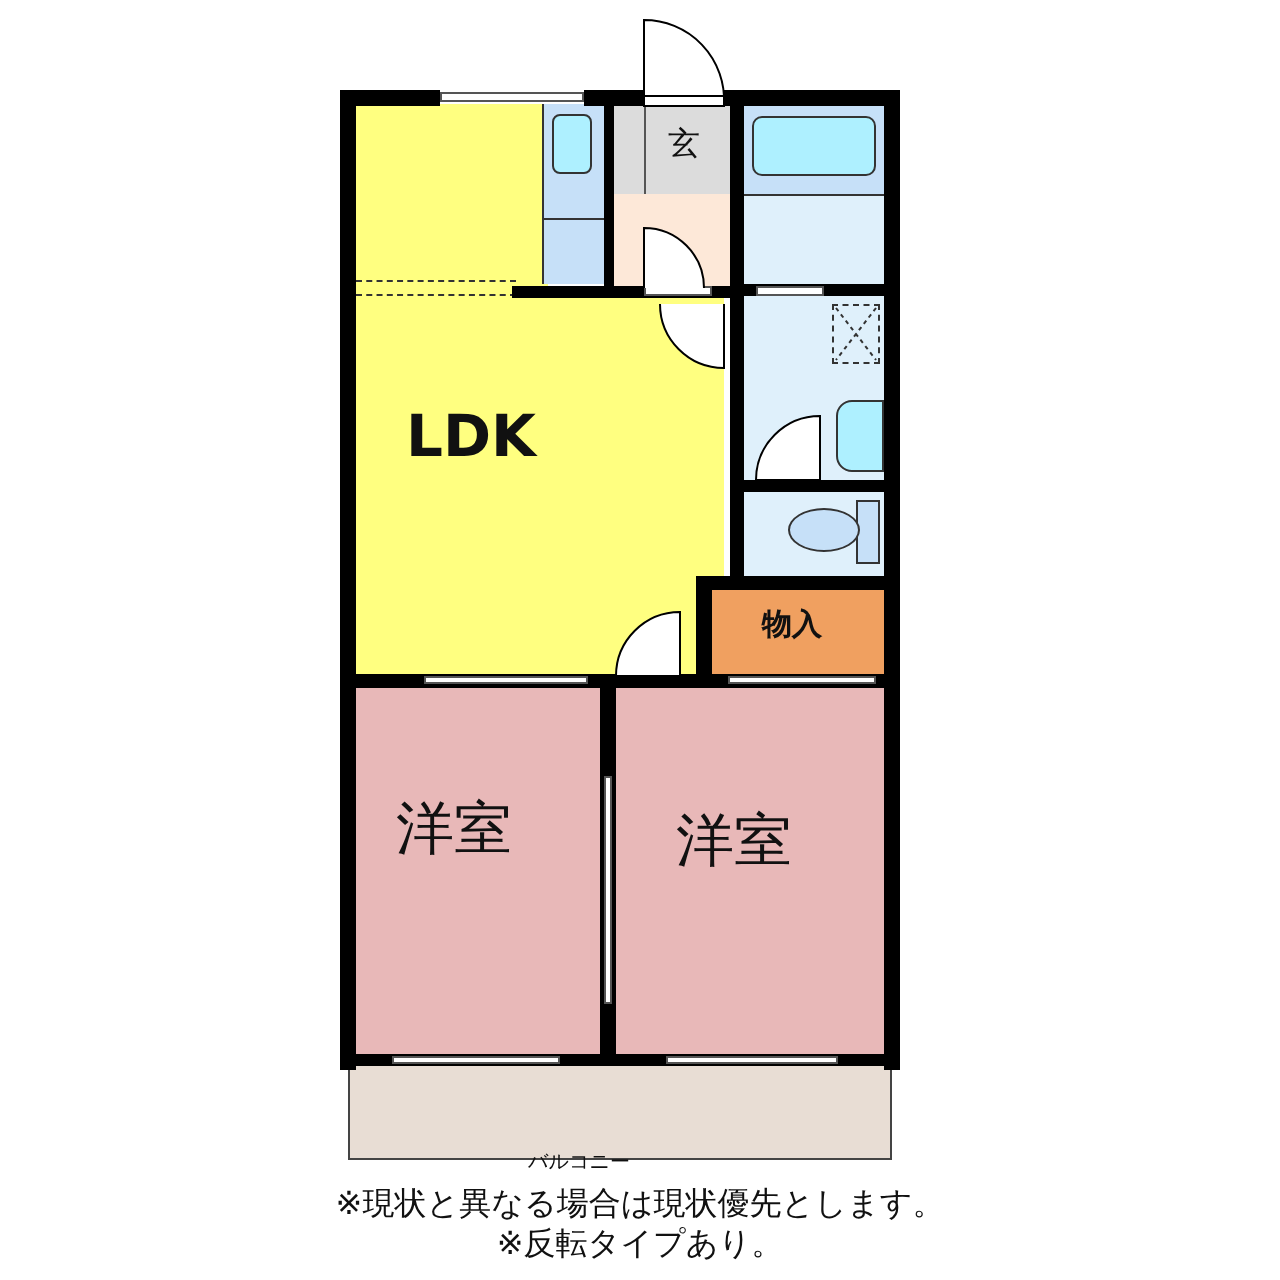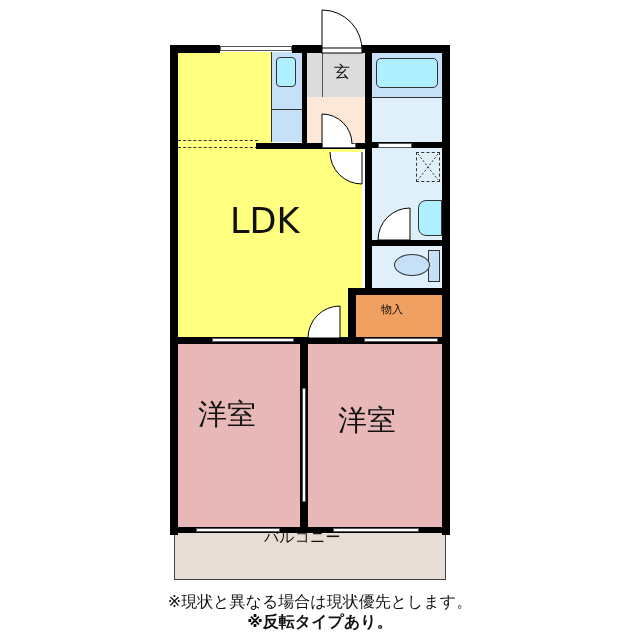--- a/index.html
+++ b/index.html
@@ -42,27 +42,27 @@
   <svg class="abs" style="left:416px;top:152px;" width="24" height="30">
       <path d="M2 2 L22 28 M22 2 L2 28" stroke="#333" stroke-dasharray="2,2"></path>
     </svg>
   <div class="abs" style="left:418px;top:200px;width:24px;height:36px;background:#aef0ff;border:1px solid #333;border-radius:8px 0 0 8px;"></div>
 
   <div class="abs" style="left:372px;top:245px;width:70px;height:43px;background:#dff0fb;"></div>
   <div class="abs" style="left:428px;top:250px;width:12px;height:32px;background:#c6e0f8;border:1px solid #333;"></div>
   <div class="abs" style="left:394px;top:254px;width:36px;height:22px;background:#c6e0f8;border:1px solid #333;border-radius:50%;"></div>
 
   <div class="abs" style="left:356px;top:295px;width:86px;height:42px;background:#f0a060;"></div>
-  <div class="label" style="left:381px;top:304px;font-size:11px;">物入</div>
+  <div class="label" style="left:381px;top:304px;font-size:15px;font-weight:bold;">物入</div>
 
   <div class="abs" style="left:178px;top:344px;width:122px;height:186px;background:#e8b8b8;"></div>
   <div class="abs" style="left:308px;top:344px;width:134px;height:186px;background:#e8b8b8;"></div>
 
   <div class="abs" style="left:174px;top:532px;width:272px;height:48px;background:#e8ddd4;border:1px solid #444;"></div>
-  <div class="label" style="left:264px;top:529px;font-size:15px;">バルコニー</div>
+  <div class="label" style="left:264px;top:576px;font-size:10px;">バルコニー</div>
 
   <div class="wall" style="left:170px;top:45px;width:50px;height:8px;"></div>
   <div class="wall" style="left:292px;top:45px;width:30px;height:8px;"></div>
   <div class="wall" style="left:362px;top:45px;width:88px;height:8px;"></div>
   <div class="wall" style="left:170px;top:45px;width:8px;height:490px;"></div>
   <div class="wall" style="left:442px;top:45px;width:8px;height:490px;"></div>
   <div class="wall" style="left:170px;top:527px;width:280px;height:6px;"></div>
   <div class="wall" style="left:302px;top:45px;width:5px;height:100px;"></div>
   <div class="wall" style="left:365px;top:45px;width:7px;height:250px;"></div>
   <div class="wall" style="left:256px;top:143px;width:116px;height:6px;"></div>
@@ -88,25 +88,25 @@
   <svg class="abs" style="left:324px;top:150px;" width="40" height="36">
       <path d="M38 2 L38 34 A32 32 0 0 1 6 2" fill="#fff" stroke="#000"></path>
     </svg>
   <svg class="abs" style="left:376px;top:206px;" width="36" height="36">
       <path d="M34 34 L34 2 A32 32 0 0 0 2 34 Z" fill="#fff" stroke="#000"></path>
     </svg>
   <svg class="abs" style="left:306px;top:304px;" width="40" height="36">
       <path d="M34 34 L34 2 A32 32 0 0 0 2 34 Z" fill="#fff" stroke="#000"></path>
     </svg>
 
-  <div class="label" style="left:230px;top:202px;font-size:35px;">
+  <div class="label" style="left:203px;top:202px;font-size:29px;font-weight:bold;">
     <div>LDK</div>
   </div>
   <div class="label" style="left:198px;top:398px;font-size:29px;">
     <div>洋室</div>
   </div>
   <div class="label" style="left:338px;top:404px;font-size:29px;">
     <div>洋室</div>
   </div>
 </div>
 
 <div class="note" style="top:592px;">※現状と異なる場合は現状優先とします。</div>
-<div class="note" style="top:612px;font-weight:bold;">※反転タイプあり。</div>
+<div class="note" style="top:612px;">※反転タイプあり。</div>
 
 </body></html>

